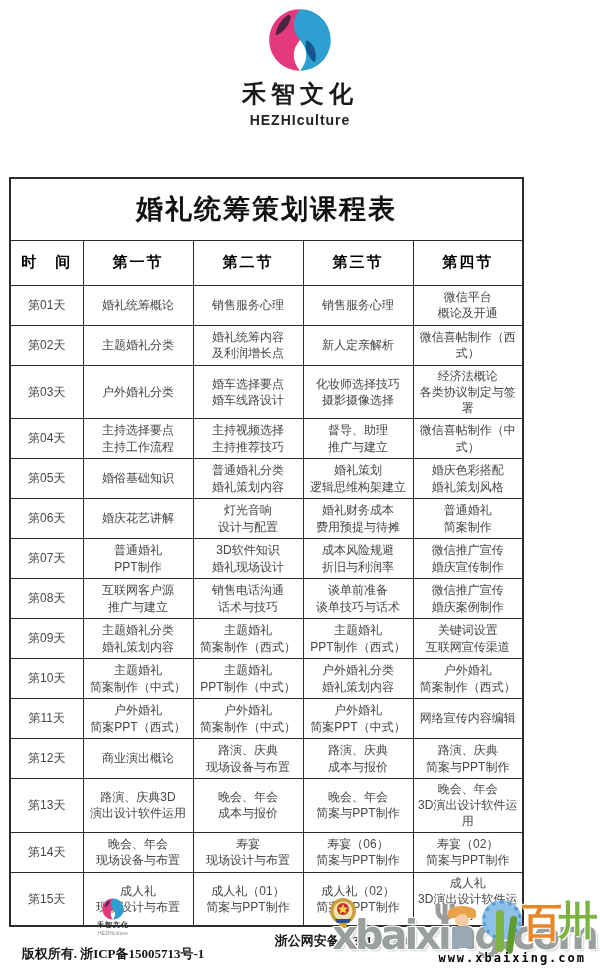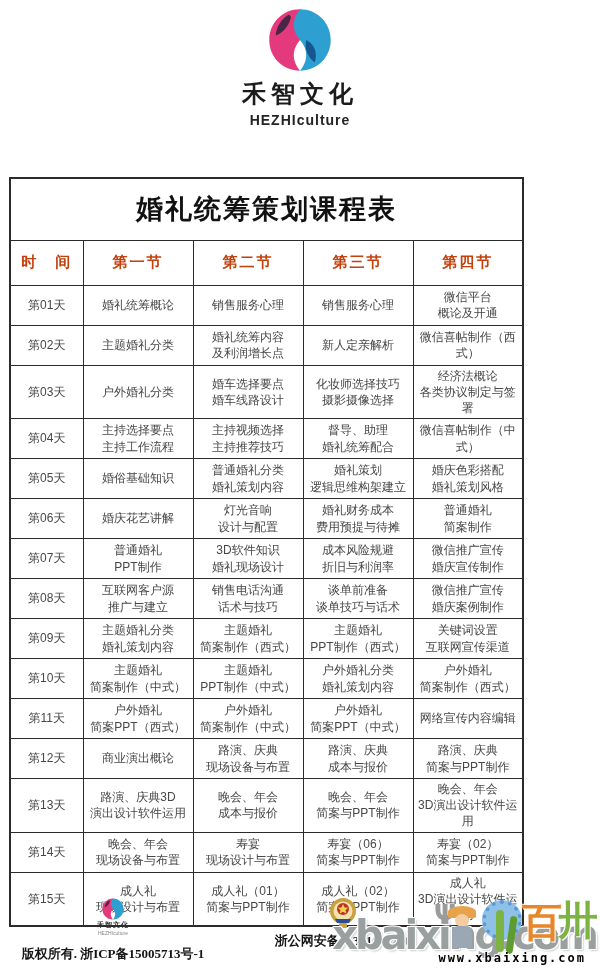--- a/index.html
+++ b/index.html
@@ -36,21 +36,21 @@
 
   
   .table-wrap{position:absolute;left:9px;top:153px;width:515px;margin-top:24px;}
   table{width:100%;border-collapse:collapse;table-layout:fixed;border:2px solid var(--line);}
   th,td{border:1.5px solid var(--line);text-align:center;vertical-align:middle;}
   th.title{
     height:62px;font-size:27px;font-weight:bold;letter-spacing:2px;color:#111;
     font-family:"Liberation Serif","DejaVu Serif",serif;
   }
   th.col-head{
-    height:45px;font-size:15px;font-weight:bold;color:#c2410c;letter-spacing:2px;
+    height:45px;font-size:15px;font-weight:bold;color:#000000;letter-spacing:2px;
     font-family:"Liberation Serif","DejaVu Serif",serif;
   }
   td{
     height:40px;font-size:12px;line-height:1.35;color:var(--cell-ink);
     white-space:pre-line;padding:2px 3px;
   }
   col.day{width:73px;}
 
   
   .footer{position:absolute;left:0;top:896px;width:600px;height:76px;}
@@ -158,21 +158,21 @@
           <td>经济法概论
 各类协议制定与签署</td>
         </tr>
         <tr>
           <td>第04天</td>
           <td>主持选择要点
 主持工作流程</td>
           <td>主持视频选择
 主持推荐技巧</td>
           <td>督导、助理
-婚礼统筹配合</td>
+推广与建立</td>
           <td>微信喜帖制作（中式）</td>
         </tr>
         <tr>
           <td>第05天</td>
           <td>婚俗基础知识</td>
           <td>普通婚礼分类
 婚礼策划内容</td>
           <td>婚礼策划
 逻辑思维构架建立</td>
           <td>婚庆色彩搭配

